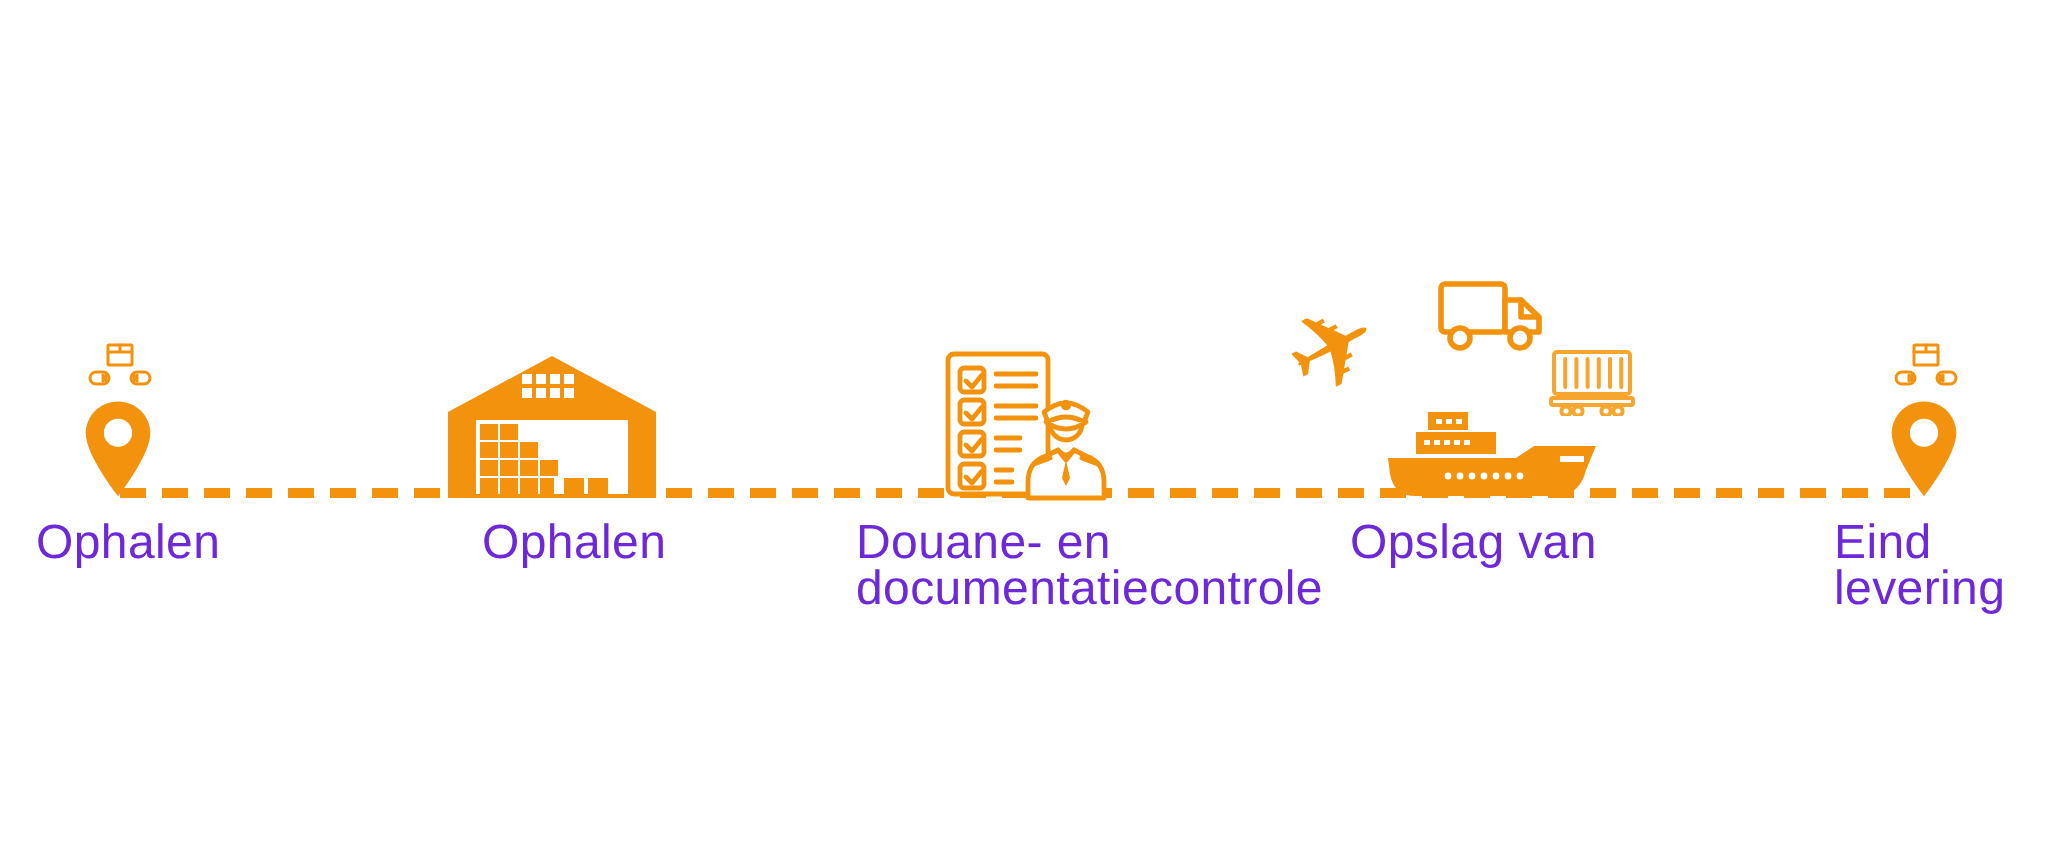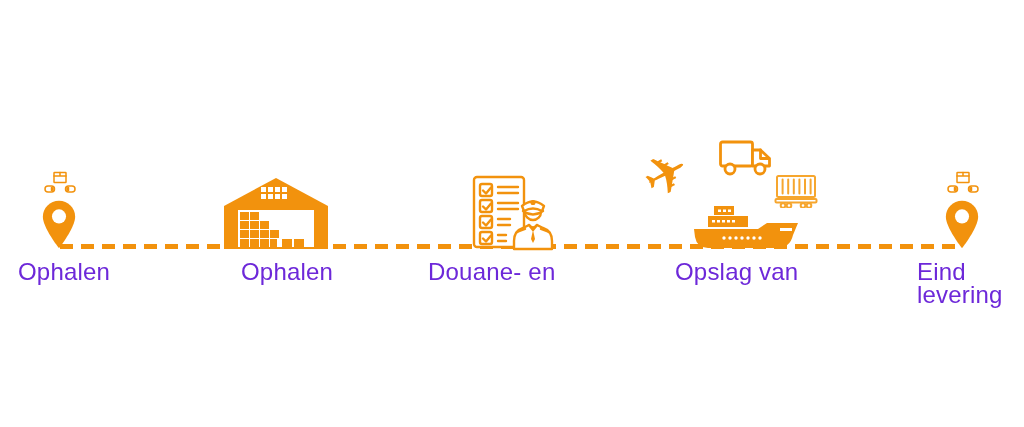--- a/index.html
+++ b/index.html
@@ -110,20 +110,21 @@
         <path d="M11 20 Q21 27 31 20" fill="#ffffff"></path>
         <circle cx="21" cy="11.5" r="1.4"></circle>
         <path d="M17 34 L21 39 L25 34"></path>
         <path d="M21 39 l-2 9 2 4 2 -4 z" fill="#F2920D" stroke="none"></path>
         <path d="M5 41 l8 -3 M37 41 l-8 -3"></path>
       </g>
     </svg>
   </span>
   <div class="step-label" style="left:428px;top:260px">
     <div>Douane- en</div>
+    <div>documentatiecontrole</div>
   </div>
 
   <span class="plane-glyph">✈</span>
 
   <span class="icon" style="left:719px;top:139px">
     <svg width="54" height="38" viewBox="0 0 54 38" fill="none" stroke="#F2920D" stroke-width="2.8" stroke-linecap="round" stroke-linejoin="round">
       <rect x="1.5" y="3" width="32" height="24" rx="2" fill="#ffffff"></rect>
       <path d="M33.5 11 h8 l9 8.5 V27 H33.5 Z" fill="#ffffff"></path>
       <path d="M41.5 11 v8.5 h8.5"></path>
       <circle cx="11" cy="30" r="5" fill="#ffffff"></circle>

